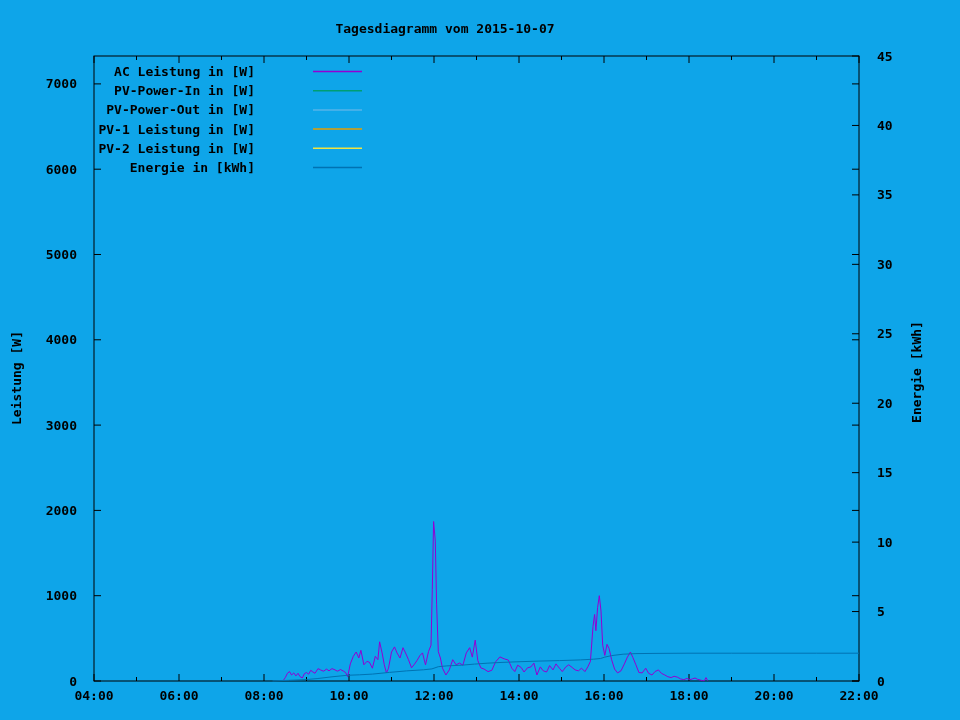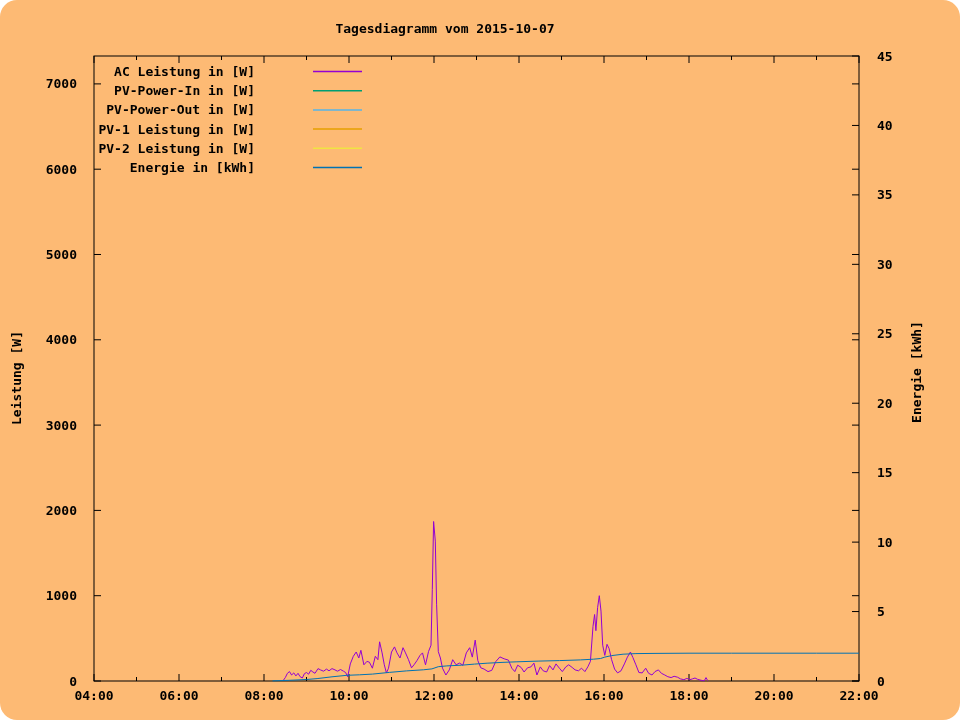--- a/index.html
+++ b/index.html
@@ -1,18 +1,18 @@
 <!DOCTYPE html>
 <html><head>
 <meta charset="utf-8">
 <style>
   html,body{margin:0;padding:0;background:#fff;}
   .canvas{
-    position:relative;width:960px;height:720px;background:#fdba74;
-    font-family:"DejaVu Sans Mono",monospace;color:#000;overflow:hidden;border-radius:17px;
+    position:relative;width:960px;height:720px;background:#0ea5e9;
+    font-family:"DejaVu Sans Mono",monospace;color:#000;overflow:hidden;
   }
   .chart-title{
     position:absolute;top:21px;left:25px;width:840px;text-align:center;
     font:bold 13px "DejaVu Sans Mono",monospace;letter-spacing:0px;
   }
   .ylabel{
     position:absolute;left:16px;top:378px;
     transform:translate(-50%,-50%) rotate(-90deg);
     font:bold 13px "DejaVu Sans Mono",monospace;white-space:nowrap;
   }

